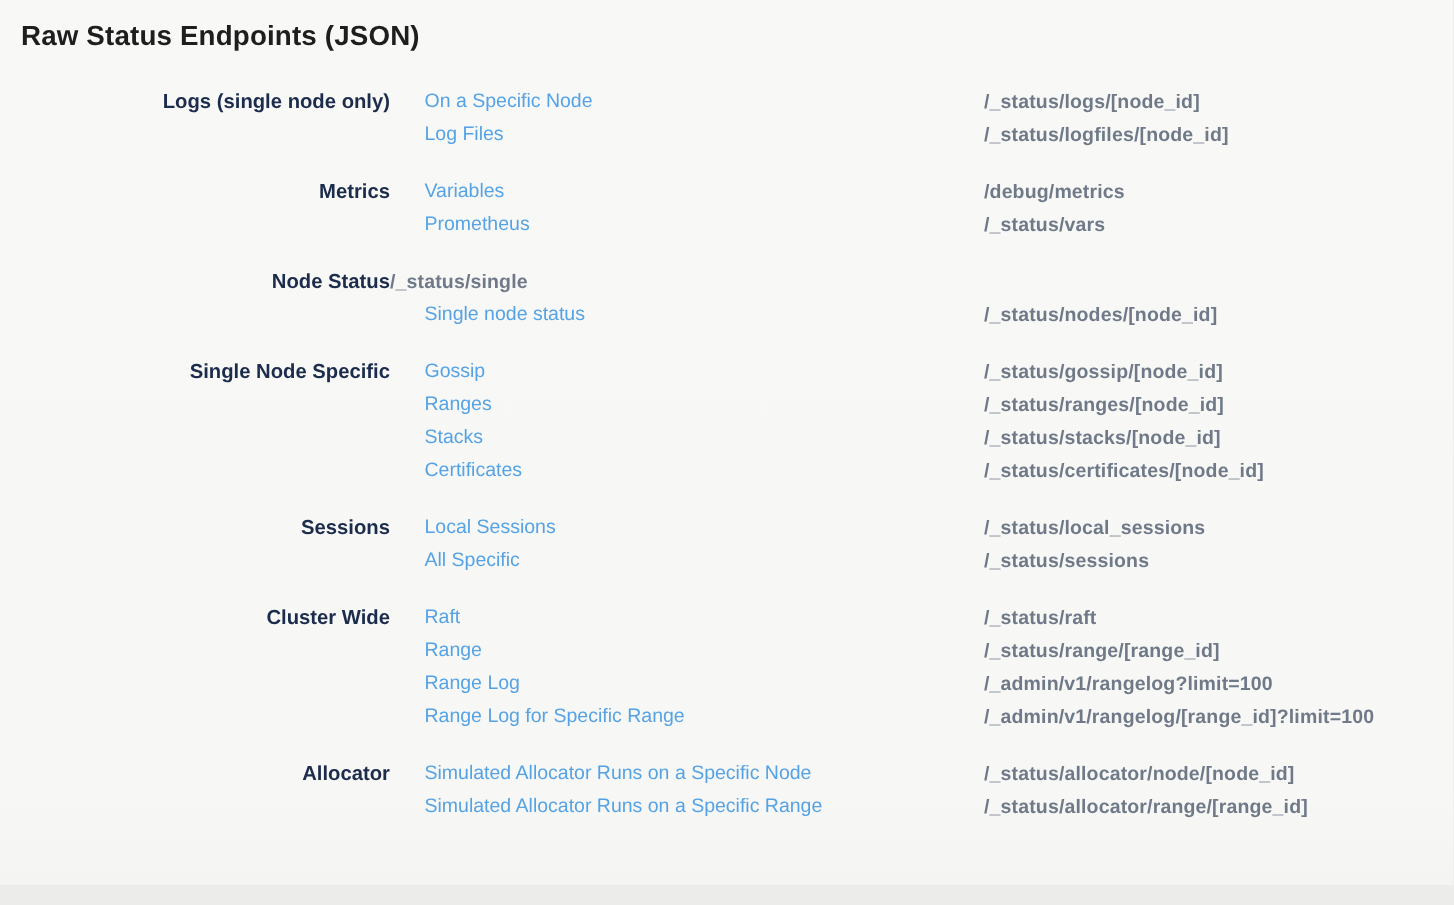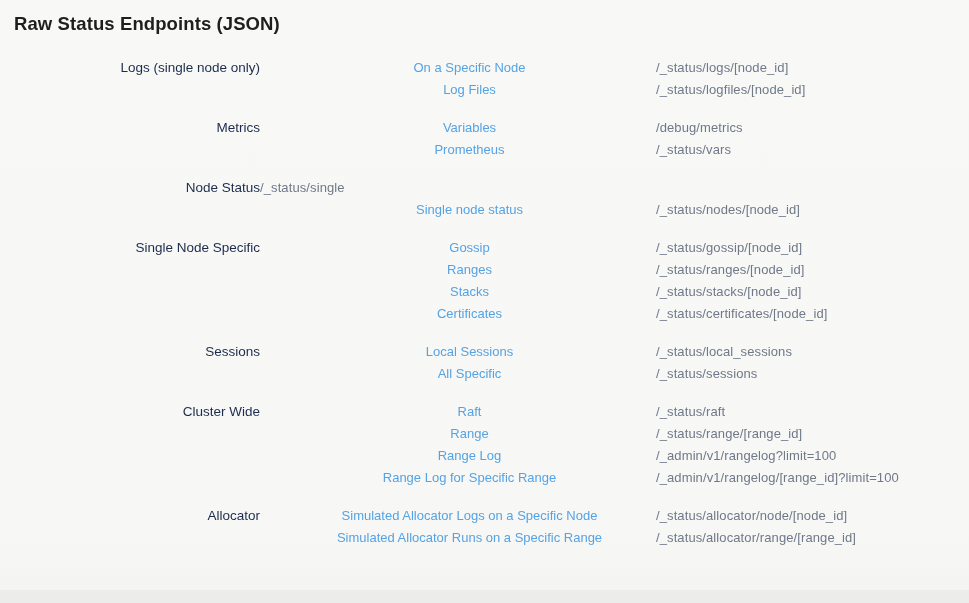--- a/index.html
+++ b/index.html
@@ -28,47 +28,47 @@
   }
   .section {
     display: flex;
     margin-bottom: 16px;
   }
   .section-category {
     width: 260px;
     flex: 0 0 260px;
     text-align: right;
     font-size: 13.5px;
-    font-weight: 400;
+    font-weight: 700;
     color: #1c2c4c;
     padding-top: 4px;
     line-height: 15px;
   }
   .entries { flex: 1; }
   .entry {
     display: flex;
     height: 22px;
     align-items: center;
   }
   .endpoint-link-cell {
     width: 396px;
     flex: 0 0 396px;
     padding-left: 23px;
-    text-align: center;
   }
   .endpoint-link {
     font-size: 13px;
     color: #55a3e4;
     text-decoration: none;
     cursor: pointer;
   }
   .endpoint-path {
     font-size: 13px;
     color: #6f7988;
     letter-spacing: 0.1px;
+    font-weight: bold;
   }
   .footer-strip {
     width: 969px;
     height: 13px;
     background: #ececeb;
   }
 </style>
 </head>
 <body>
 
@@ -213,21 +213,21 @@
     <span class="endpoint-path">/_admin/v1/rangelog/[range_id]?limit=100</span>
   </div>
 </div>
   </div>
 
   <div class="section">
     <div class="section-category">Allocator</div>
     <div class="entries">
   <div class="entry">
     <div class="endpoint-link-cell">
-      <a class="endpoint-link" href="#">Simulated Allocator Logs on a Specific Node</a>
+      <a class="endpoint-link" href="#">Simulated Allocator Runs on a Specific Node</a>
     </div>
     <span class="endpoint-path">/_status/allocator/node/[node_id]</span>
   </div>
 
   <div class="entry">
     <div class="endpoint-link-cell">
       <a class="endpoint-link" href="#">Simulated Allocator Runs on a Specific Range</a>
     </div>
     <span class="endpoint-path">/_status/allocator/range/[range_id]</span>
   </div>

